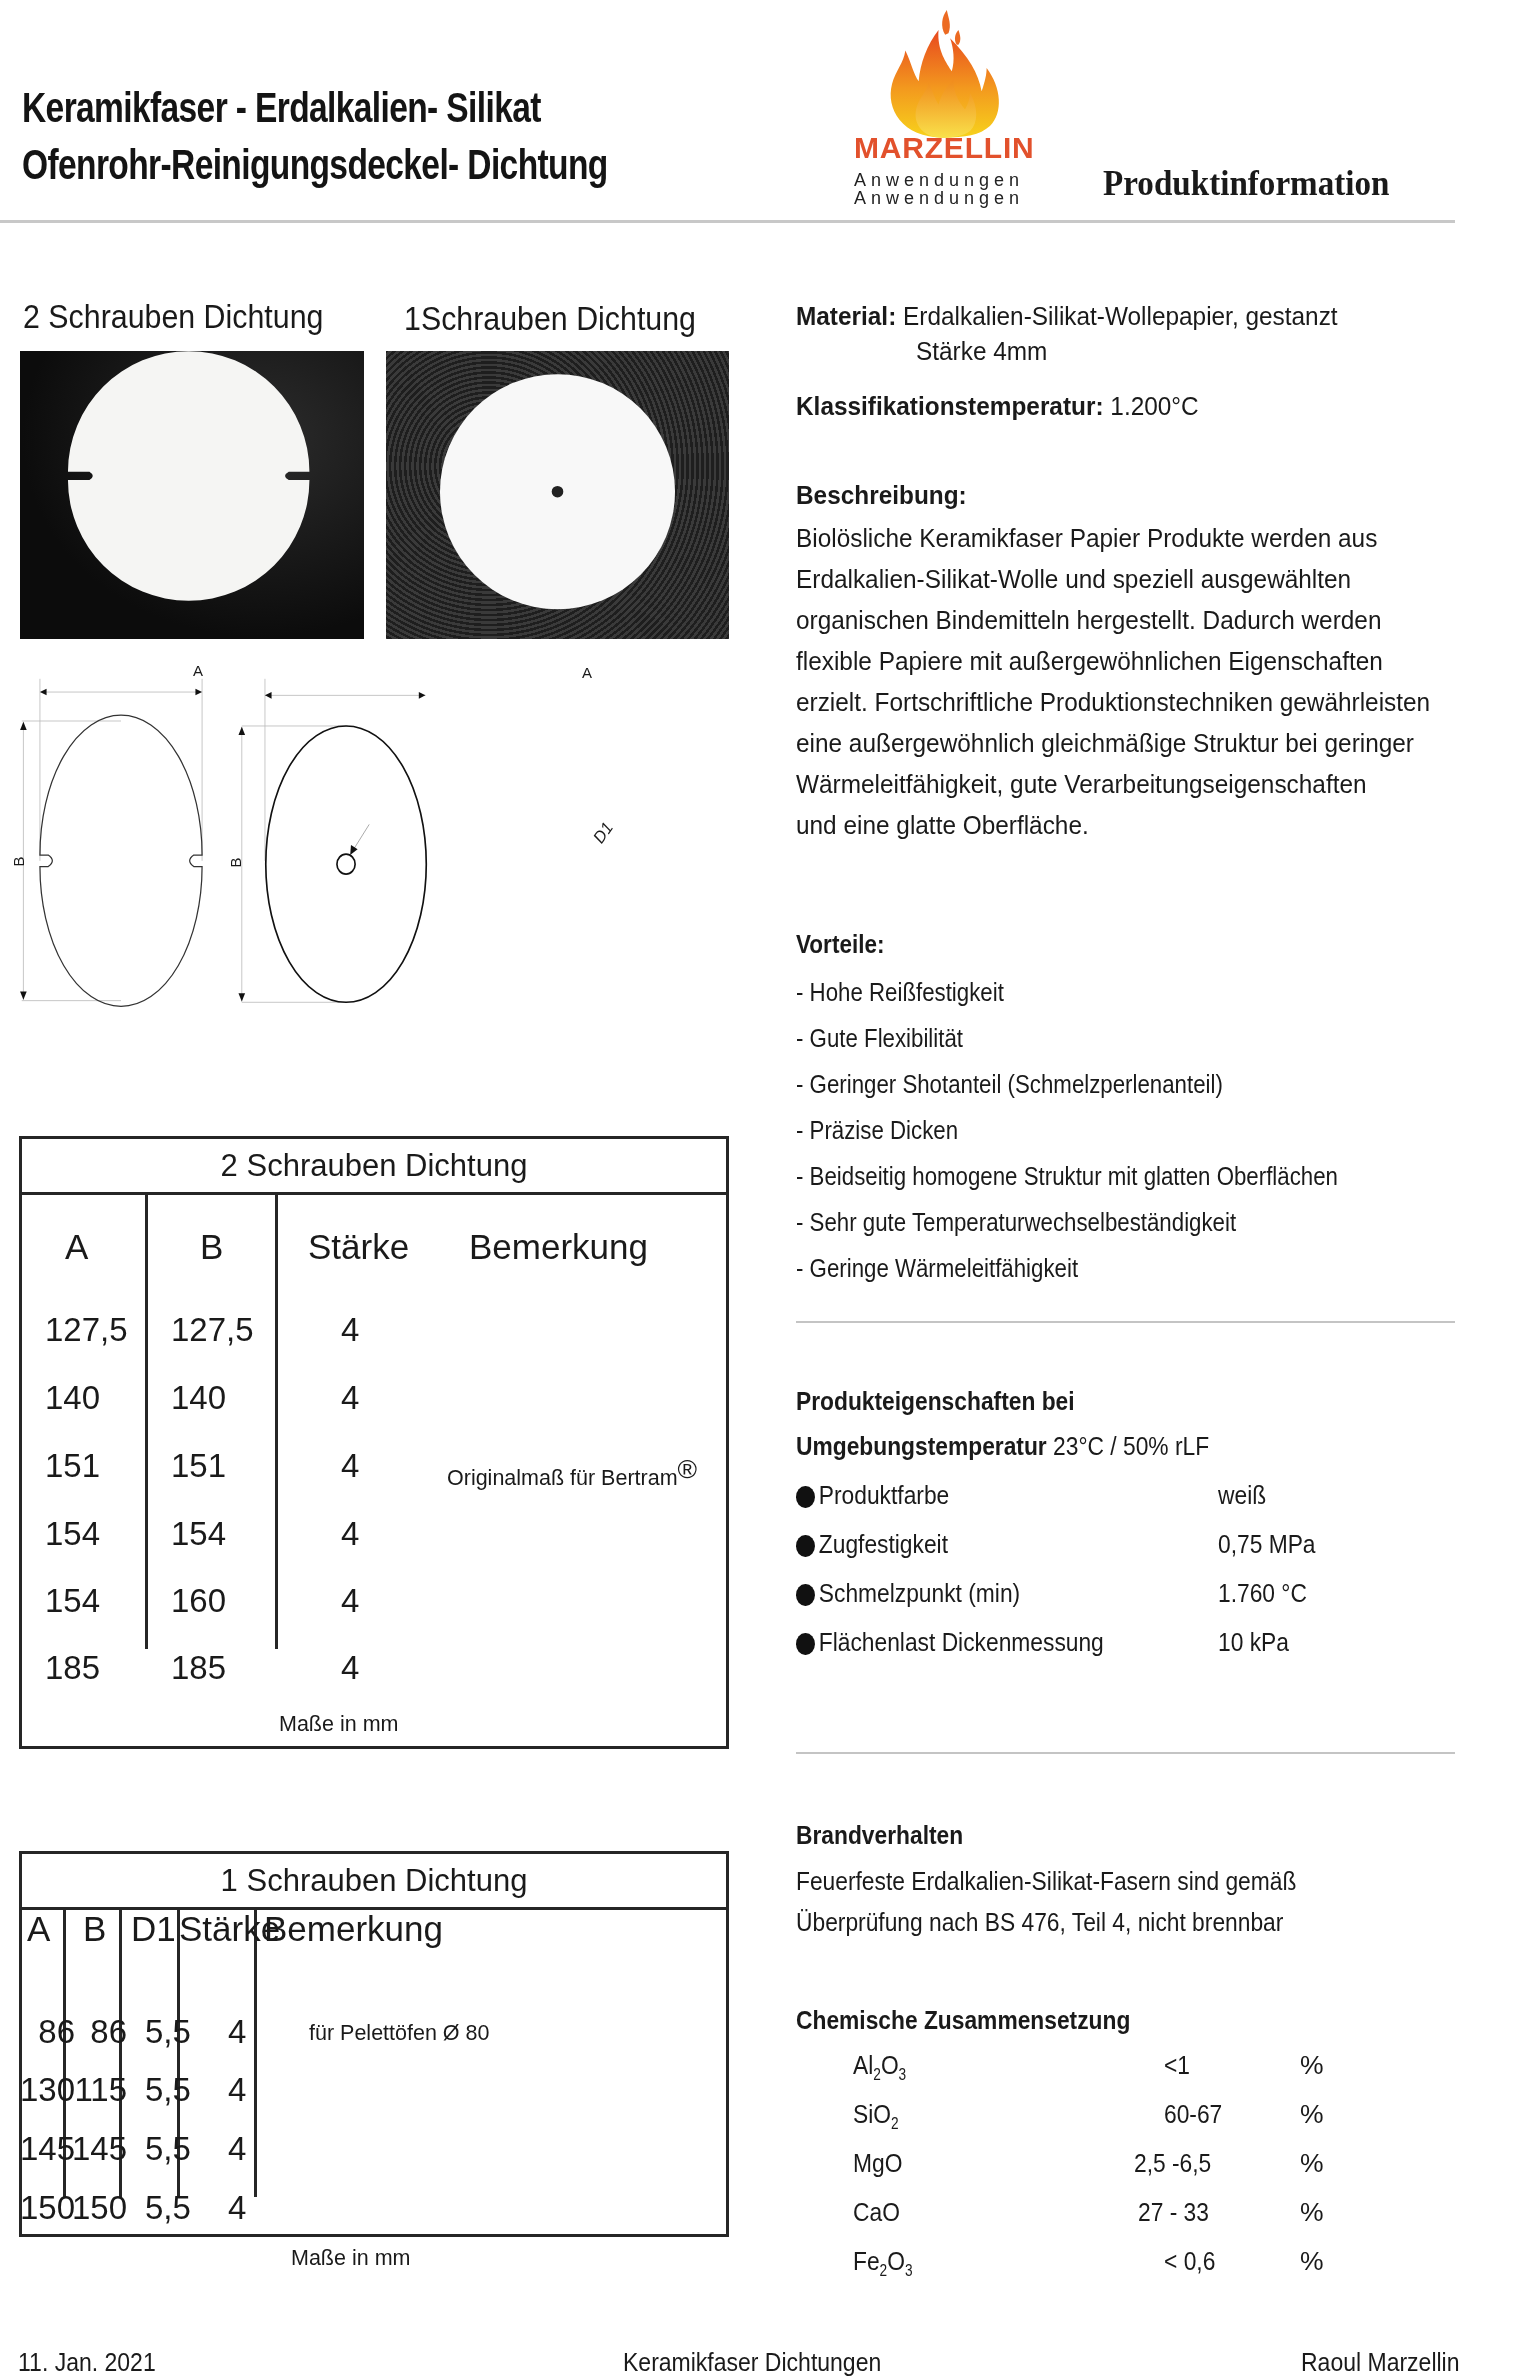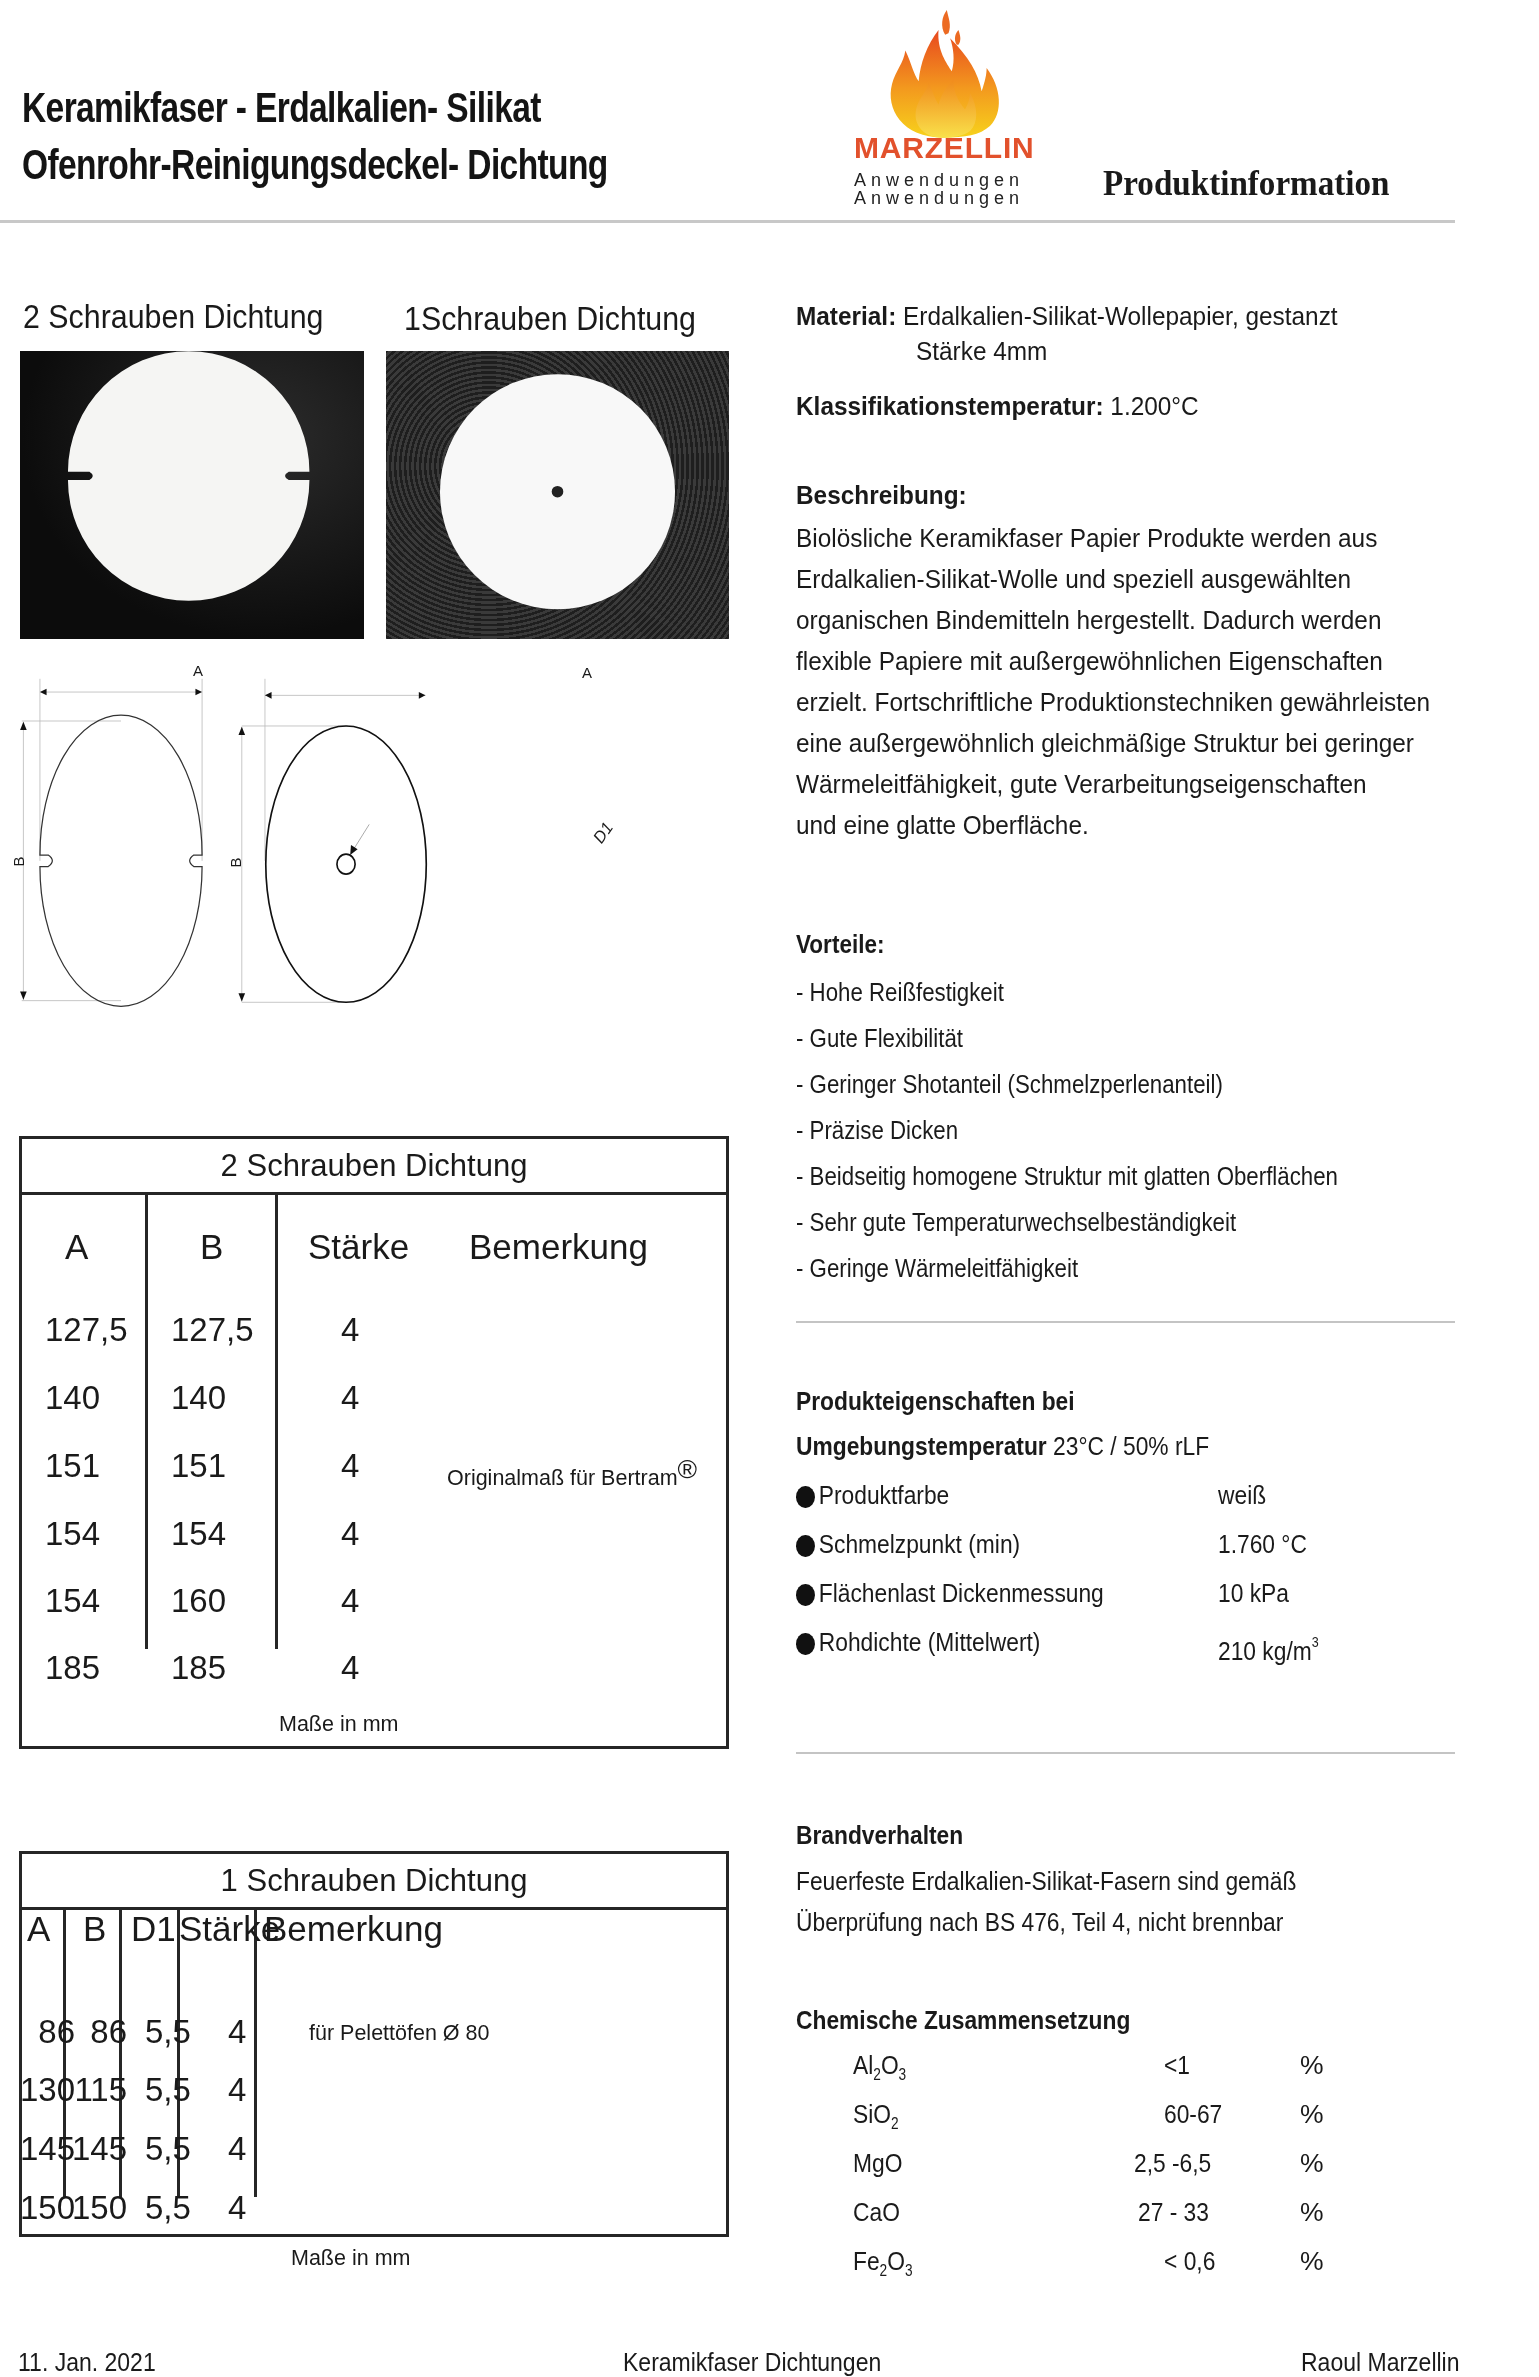--- a/index.html
+++ b/index.html
@@ -148,30 +148,30 @@
 
 <div class="abs txt" style="left:796px; top:1381px; transform:scaleX(0.86); transform-origin:left top;"><b>Produkteigenschaften bei</b></div>
 <div class="abs txt" style="left:796px; top:1426px; transform:scaleX(0.86); transform-origin:left top;"><b>Umgebungstemperatur</b><span> 23°C / 50% rLF</span></div>
 
 <div class="abs" style="left:796px; top:1475px; width:662px;">
   <div style="position:relative; height:49px;">
     <span class="abs txt" style="left:0; transform:scaleX(0.86); transform-origin:left top;"><span class="bullet"></span><span>Produktfarbe</span></span>
     <span class="abs txt" style="left:422px; transform:scaleX(0.86); transform-origin:left top;">weiß</span>
   </div>
   <div style="position:relative; height:49px;">
+    <span class="abs txt" style="left:0; transform:scaleX(0.86); transform-origin:left top;"><span class="bullet"></span><span>Zugfestigkeit</span></span>
+    <span class="abs txt" style="left:422px; transform:scaleX(0.86); transform-origin:left top;">0,75 MPa</span>
+  </div>
+  <div style="position:relative; height:49px;">
     <span class="abs txt" style="left:0; transform:scaleX(0.86); transform-origin:left top;"><span class="bullet"></span><span>Schmelzpunkt (min)</span></span>
     <span class="abs txt" style="left:422px; transform:scaleX(0.86); transform-origin:left top;">1.760 °C</span>
   </div>
   <div style="position:relative; height:49px;">
     <span class="abs txt" style="left:0; transform:scaleX(0.86); transform-origin:left top;"><span class="bullet"></span><span>Flächenlast Dickenmessung</span></span>
     <span class="abs txt" style="left:422px; transform:scaleX(0.86); transform-origin:left top;">10 kPa</span>
-  </div>
-  <div style="position:relative; height:49px;">
-    <span class="abs txt" style="left:0; transform:scaleX(0.86); transform-origin:left top;"><span class="bullet"></span><span>Rohdichte (Mittelwert)</span></span>
-    <span class="abs txt" style="left:422px; transform:scaleX(0.86); transform-origin:left top;"><span>210 kg/m</span><sup>3</sup></span>
   </div>
 </div>
 <div class="hr-thin" style="left:796px; top:1752px; width:659px;"></div>
 
 <div class="abs txt" style="left:796px; top:1815px; transform:scaleX(0.86); transform-origin:left top;"><b>Brandverhalten</b></div>
 <div class="abs txt" style="left:796px; top:1861px; transform:scaleX(0.86); transform-origin:left top;">Feuerfeste Erdalkalien-Silikat-Fasern sind gemäß</div>
 <div class="abs txt" style="left:796px; top:1902px; transform:scaleX(0.86); transform-origin:left top;">Überprüfung nach BS 476, Teil 4, nicht brennbar</div>
 
 <div class="abs txt" style="left:796px; top:2000px; transform:scaleX(0.86); transform-origin:left top;"><b>Chemische Zusammensetzung</b></div>
 <div class="abs" style="left:853px; top:2045px; width:579px;text-align:center;">

